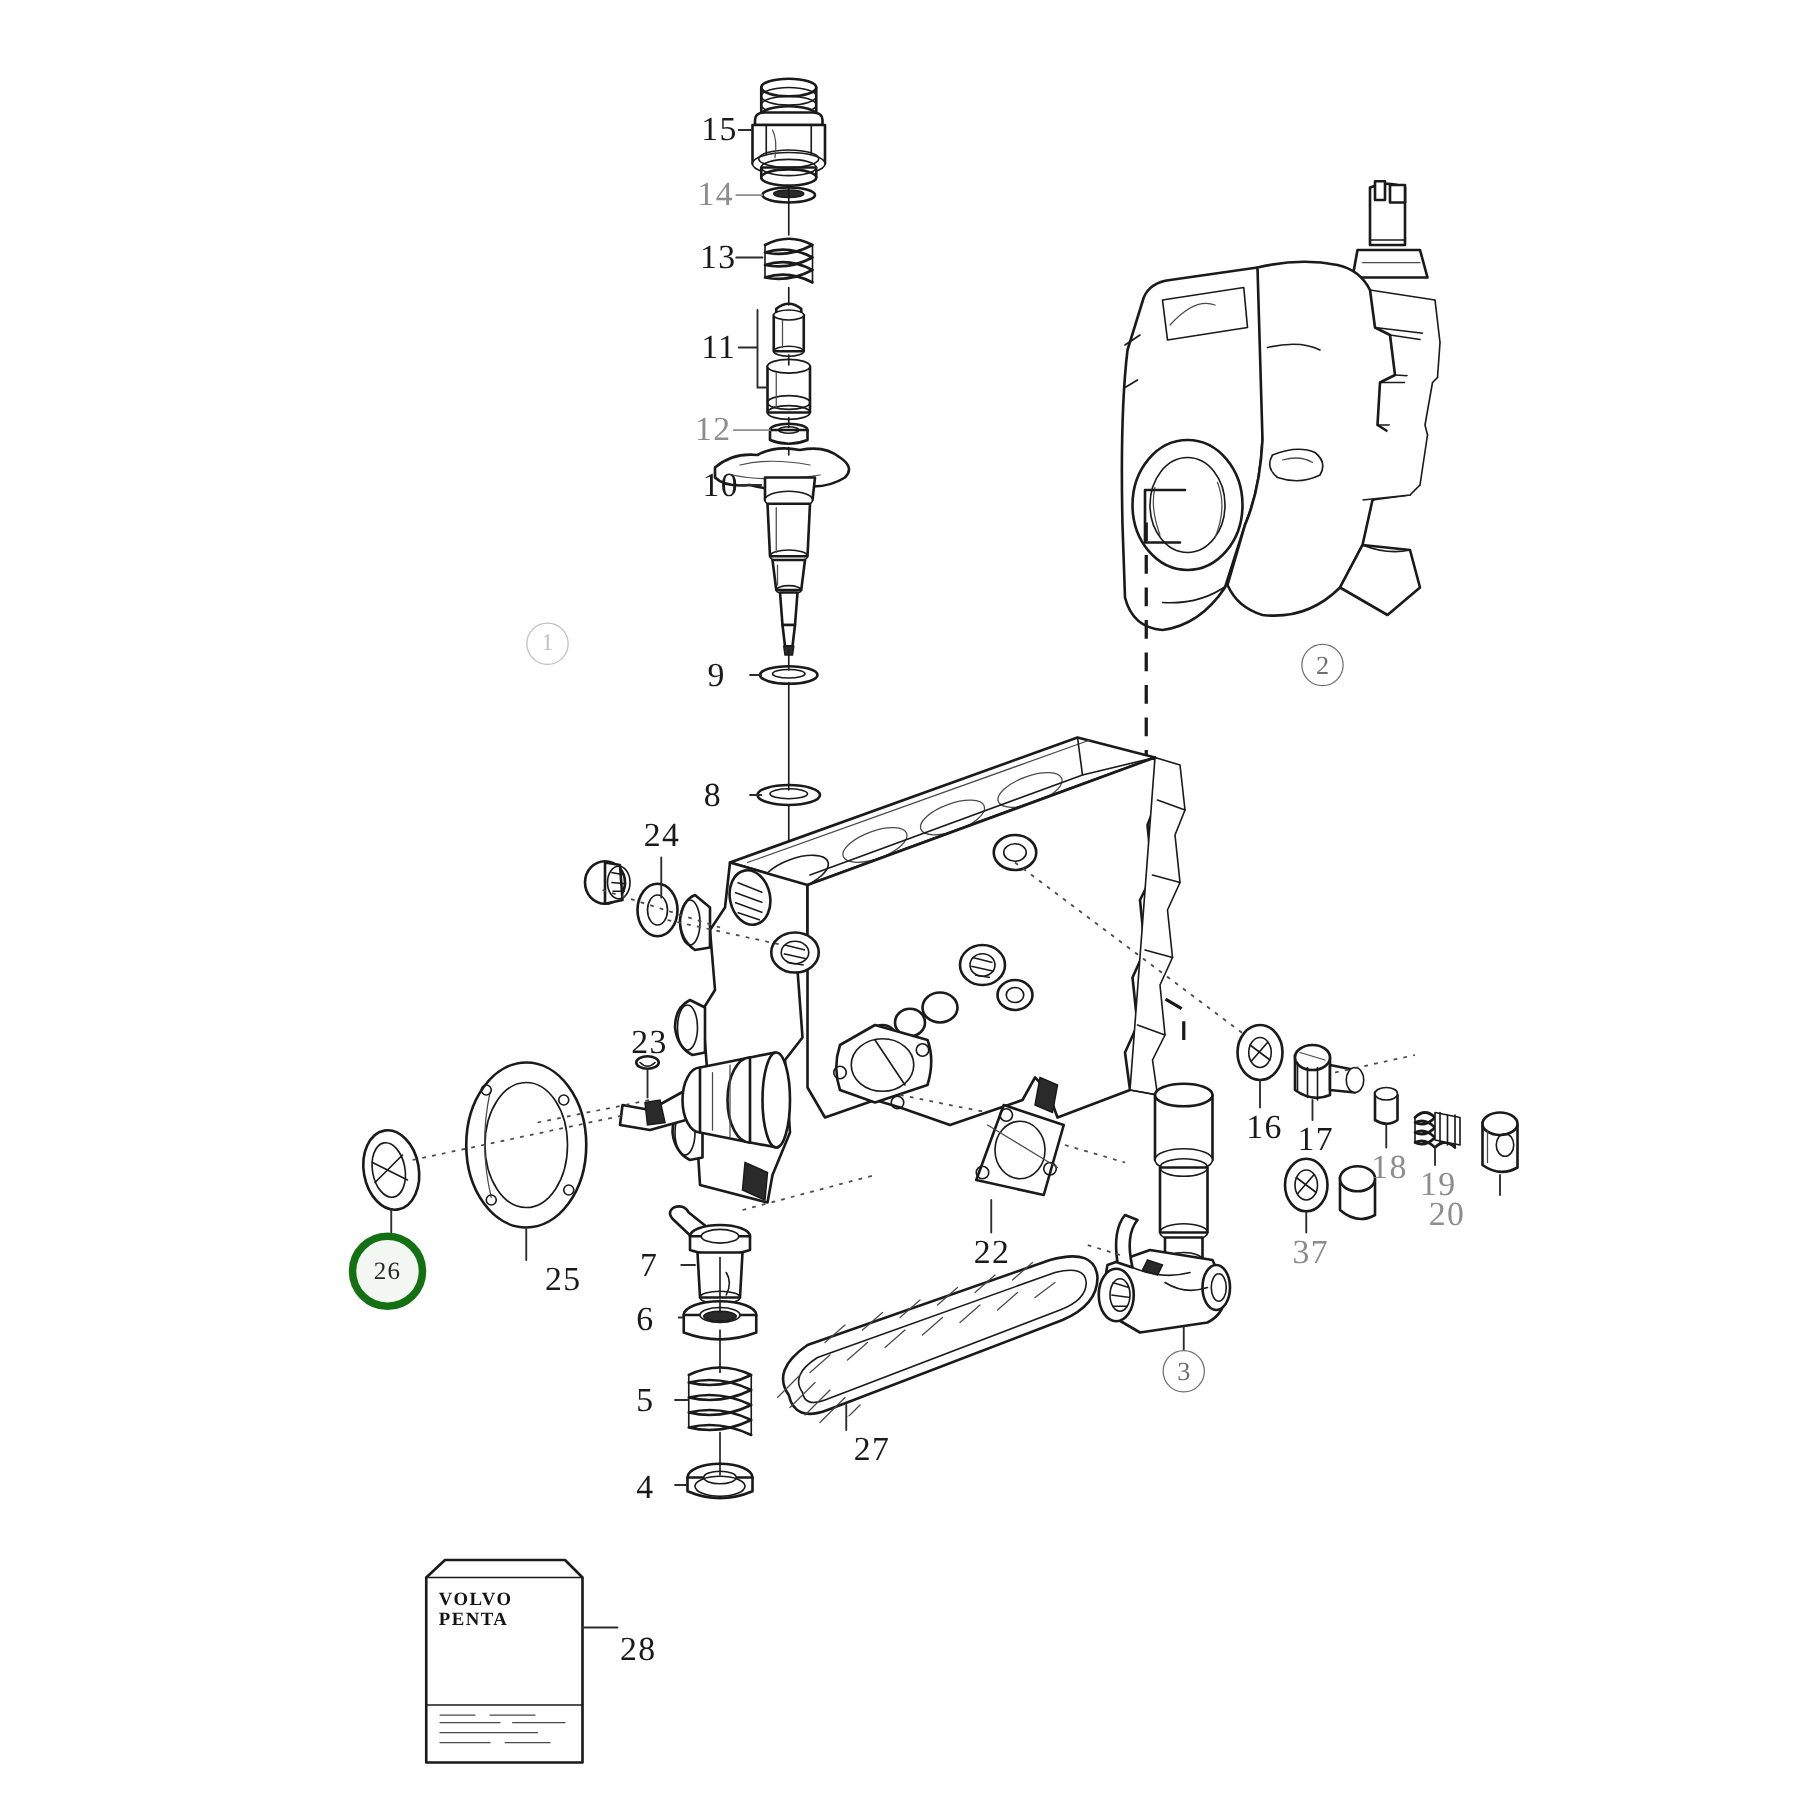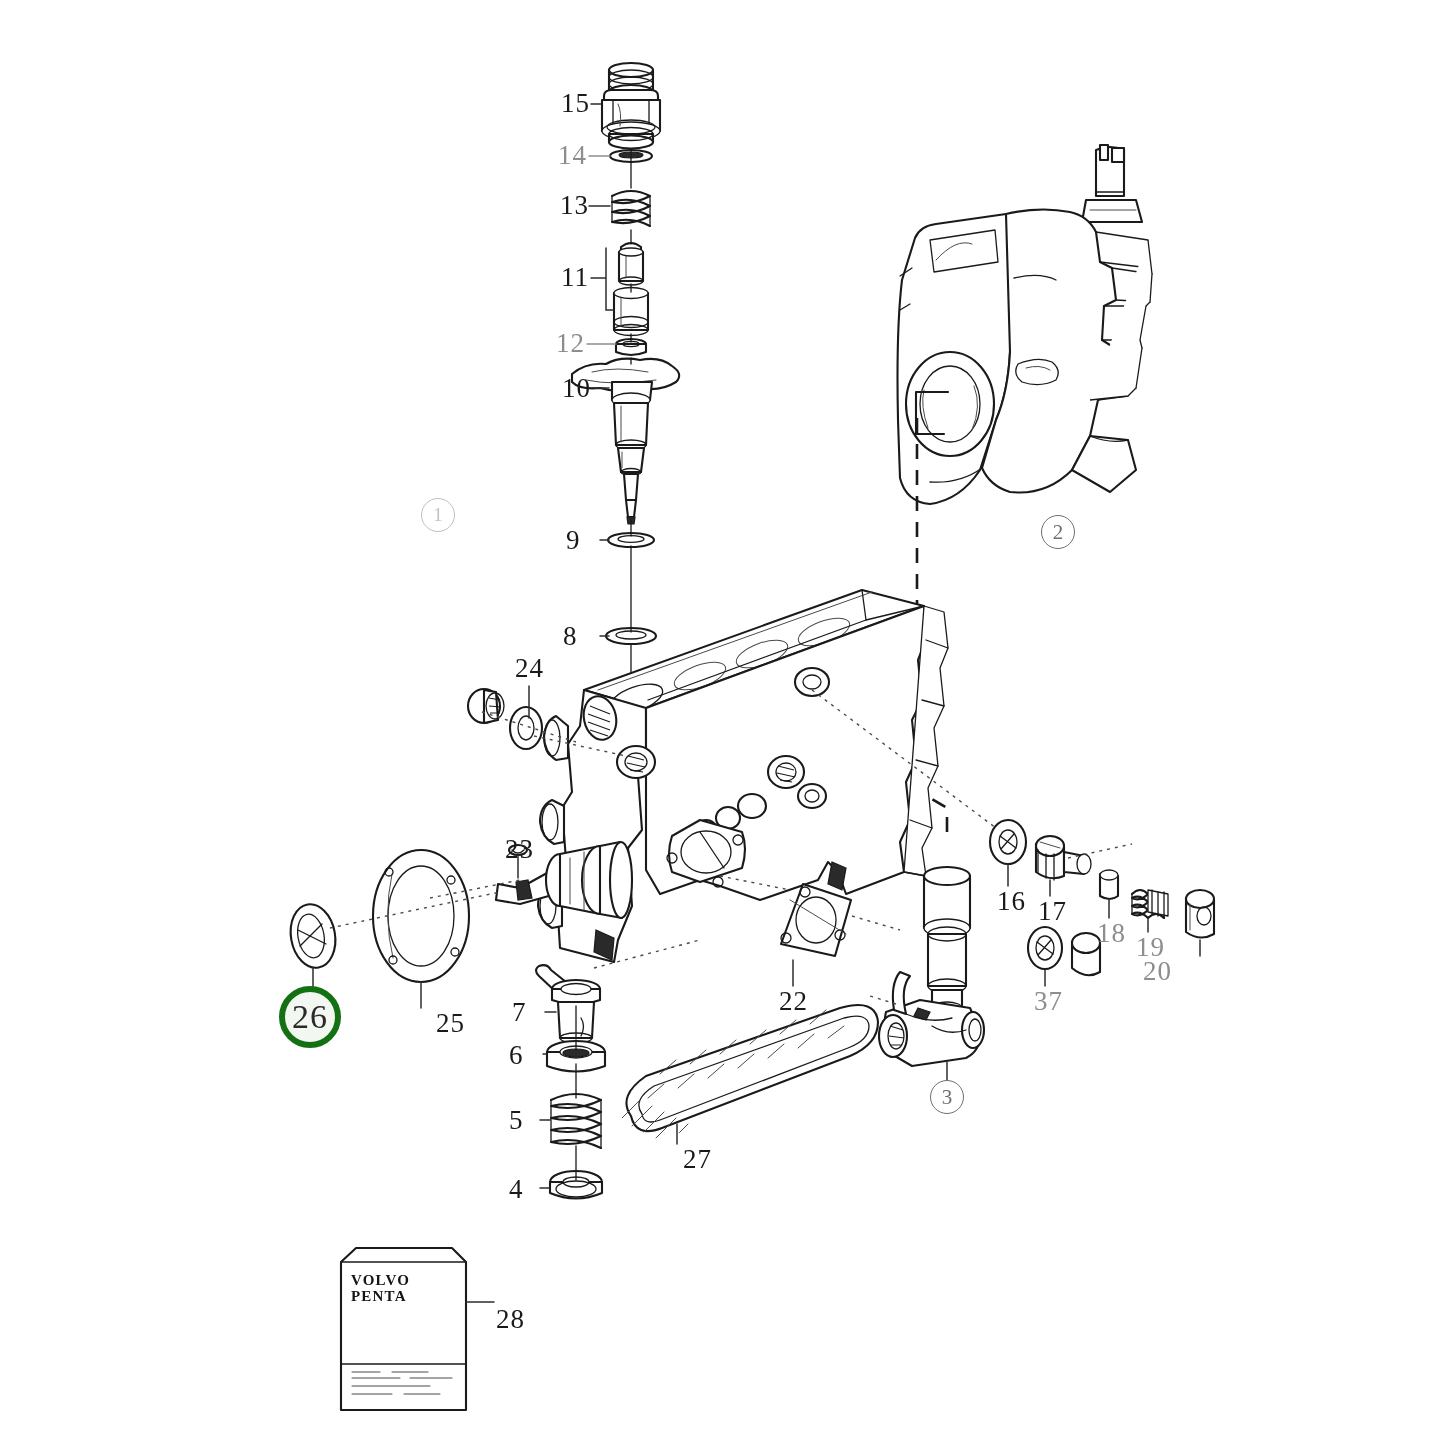--- a/index.html
+++ b/index.html
@@ -23,21 +23,21 @@
   }
   .lbl.faint{color:#8d8d8d;}
   .hl-num{
     position:absolute;
     width:62px;height:62px;border-radius:50%;
     background:#f2f7f1;
     border:6px solid #137013;
     box-sizing:border-box;
     display:flex;align-items:center;justify-content:center;
     font-family:"Liberation Serif", serif;
-    font-size:34px;color:#2a2a2a;
+    font-size:20px;color:#2a2a2a;
     letter-spacing:1px;
   }
   .circ-num{
     position:absolute;
     width:34px;height:34px;border-radius:50%;
     border:1.6px solid #6f6f6f;
     box-sizing:border-box;
     display:flex;align-items:center;justify-content:center;
     font-family:"Liberation Serif", serif;
     font-size:21px;color:#6f6f6f;
@@ -482,21 +482,21 @@
 
   <div class="lbl" style="left:561px;top:90px;">15</div>
   <div class="lbl faint" style="left:558px;top:142px;">14</div>
   <div class="lbl" style="left:560px;top:192px;">13</div>
   <div class="lbl" style="left:561px;top:264px;">11</div>
   <div class="lbl faint" style="left:556px;top:330px;">12</div>
   <div class="lbl" style="left:562px;top:375px;">10</div>
   <div class="lbl" style="left:566px;top:527px;">9</div>
   <div class="lbl" style="left:563px;top:623px;">8</div>
   <div class="lbl" style="left:515px;top:655px;">24</div>
-  <div class="lbl" style="left:505px;top:820px;margin-top:16px;">23</div>
+  <div class="lbl" style="left:505px;top:820px;">23</div>
   <div class="lbl" style="left:408px;top:1010px;margin-left:28px;">25</div>
   <div class="lbl" style="left:512px;top:999px;">7</div>
   <div class="lbl" style="left:509px;top:1042px;">6</div>
   <div class="lbl" style="left:509px;top:1107px;">5</div>
   <div class="lbl" style="left:509px;top:1176px;">4</div>
   <div class="lbl" style="left:663px;top:1146px;margin-left:20px;">27</div>
   <div class="lbl" style="left:779px;top:988px;">22</div>
   <div class="lbl" style="left:997px;top:888px;">16</div>
   <div class="lbl" style="left:1038px;top:898px;">17</div>
   <div class="lbl faint" style="left:1097px;top:920px;">18</div>

